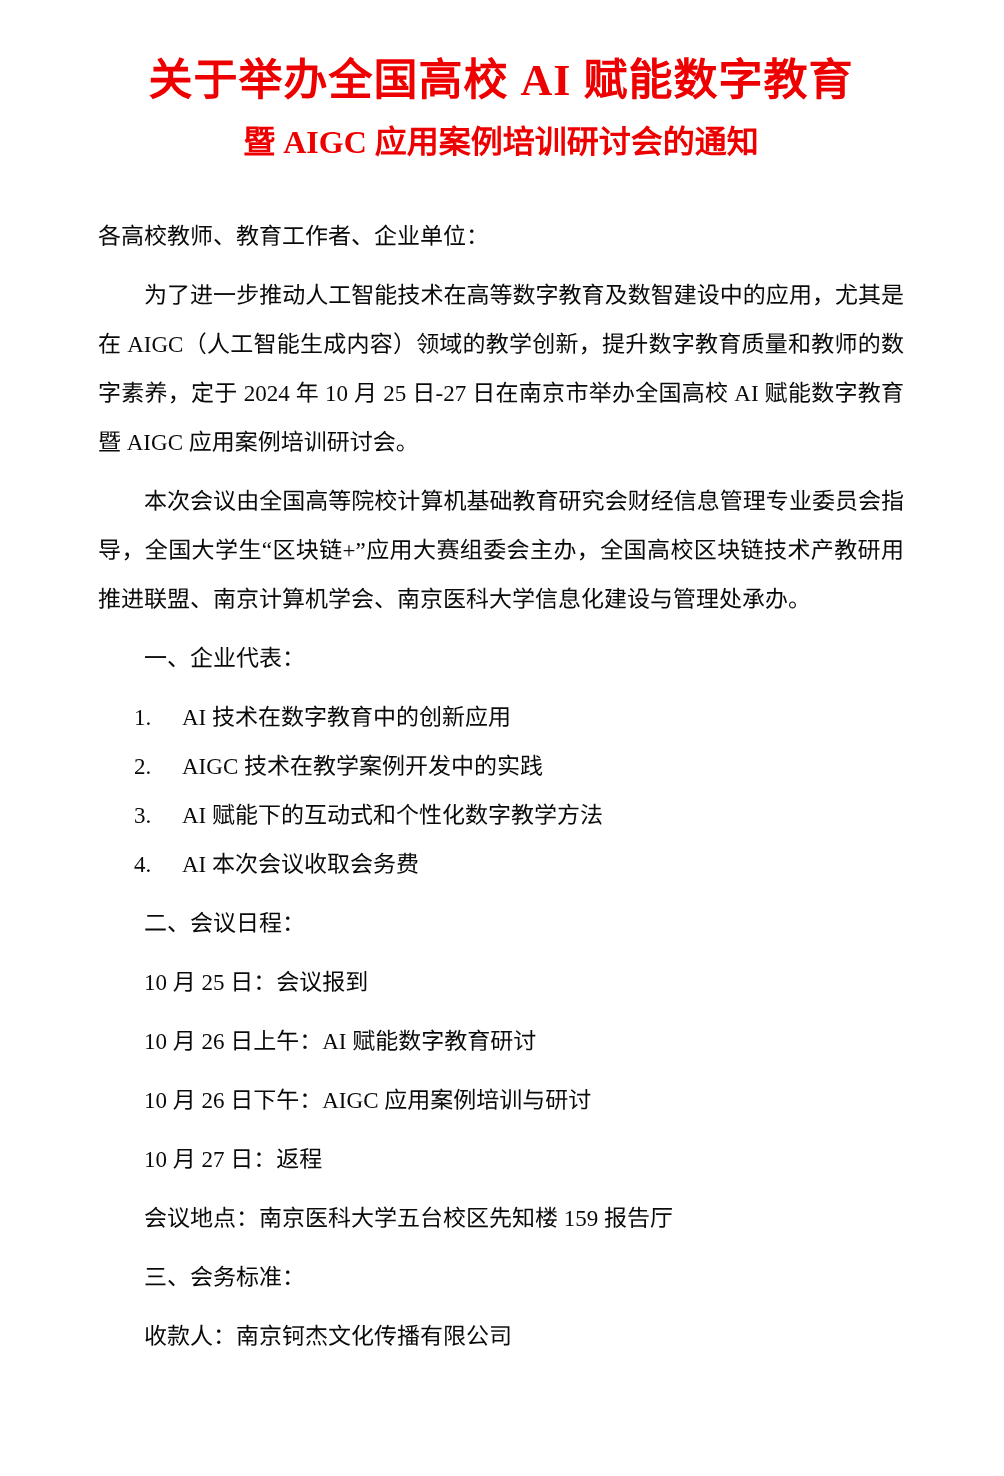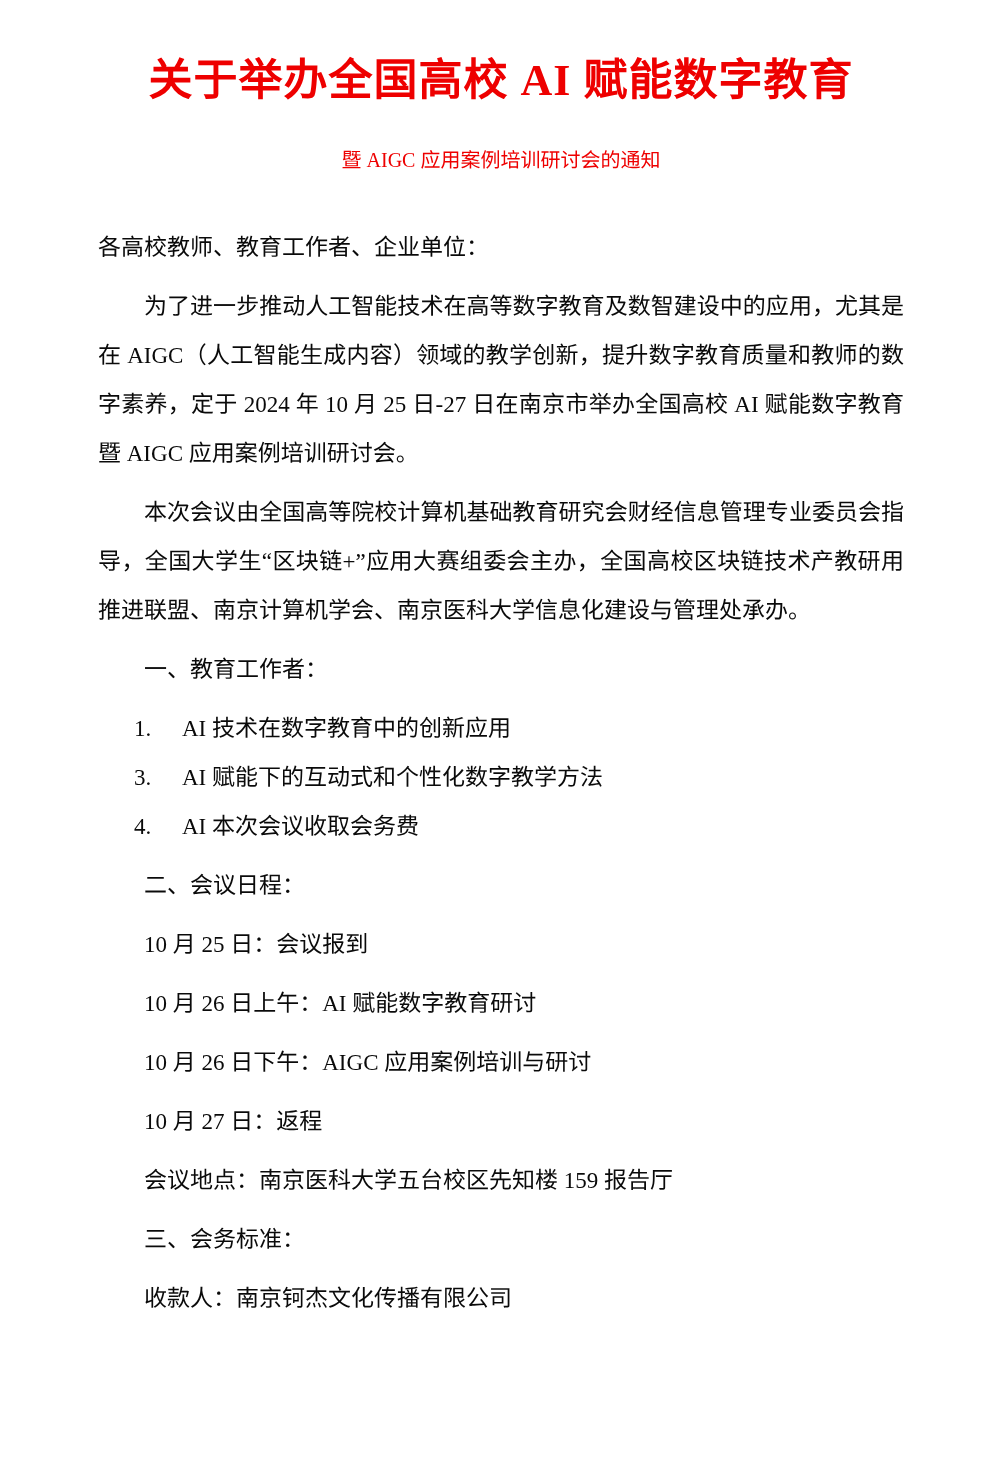--- a/index.html
+++ b/index.html
@@ -24,25 +24,25 @@
     margin:0;
     text-align:center;
     color:var(--accent-red);
     font-size:44px;
     font-weight:bold;
     line-height:1.15;
     letter-spacing:1px;
     white-space:nowrap;
   }
   .subtitle{
-    margin:42px 0 0 0;
+    margin:18px 0 0 0;
     text-align:center;
     color:var(--accent-red);
-    font-size:20px;
-    font-weight:normal;
+    font-size:32px;
+    font-weight:bold;
     line-height:1.1;
     white-space:nowrap;
   }
   .doc-body{
     margin-top:52px;
     font-size:23px;
     line-height:49px;
     text-align:justify;
     text-justify:inter-ideograph;
   }
@@ -61,24 +61,27 @@
   <h2 class="subtitle">暨 AIGC 应用案例培训研讨会的通知</h2>
 
   <div class="doc-body">
 
     <p>各高校教师、教育工作者、企业单位：</p>
 
     <p class="para-indent">为了进一步推动人工智能技术在高等数字教育及数智建设中的应用，尤其是在 AIGC（人工智能生成内容）领域的教学创新，提升数字教育质量和教师的数字素养，定于 2024 年 10 月 25 日-27 日在南京市举办全国高校 AI 赋能数字教育暨 AIGC 应用案例培训研讨会。</p>
 
     <p class="para-indent">本次会议由全国高等院校计算机基础教育研究会财经信息管理专业委员会指导，全国大学生“区块链+”应用大赛组委会主办，全国高校区块链技术产教研用推进联盟、南京计算机学会、南京医科大学信息化建设与管理处承办。</p>
 
-    <p class="ind2">一、教育工作者：</p>
+    <p class="ind2">一、企业代表：</p>
 
     <div class="list-item">
       <span class="num">1.</span><span>AI 技术在数字教育中的创新应用</span>
+    </div>
+    <div class="list-item">
+      <span class="num">2.</span><span>AIGC 技术在教学案例开发中的实践</span>
     </div>
     <div class="list-item">
       <span class="num">3.</span><span>AI 赋能下的互动式和个性化数字教学方法</span>
     </div>
     <div class="list-item">
       <span class="num">4.</span><span>AI 本次会议收取会务费</span>
     </div>
 
     <p class="ind2">二、会议日程：</p>
 

